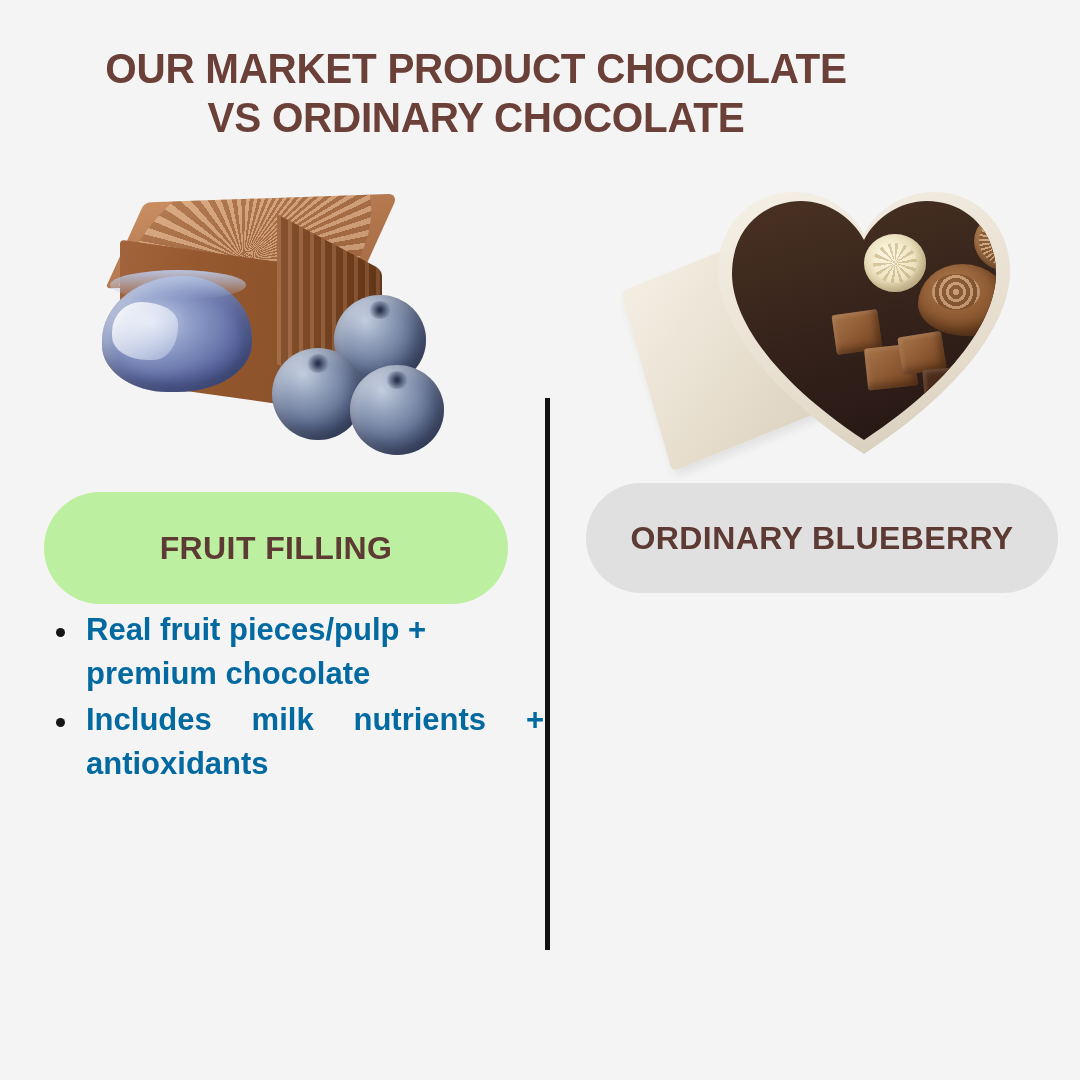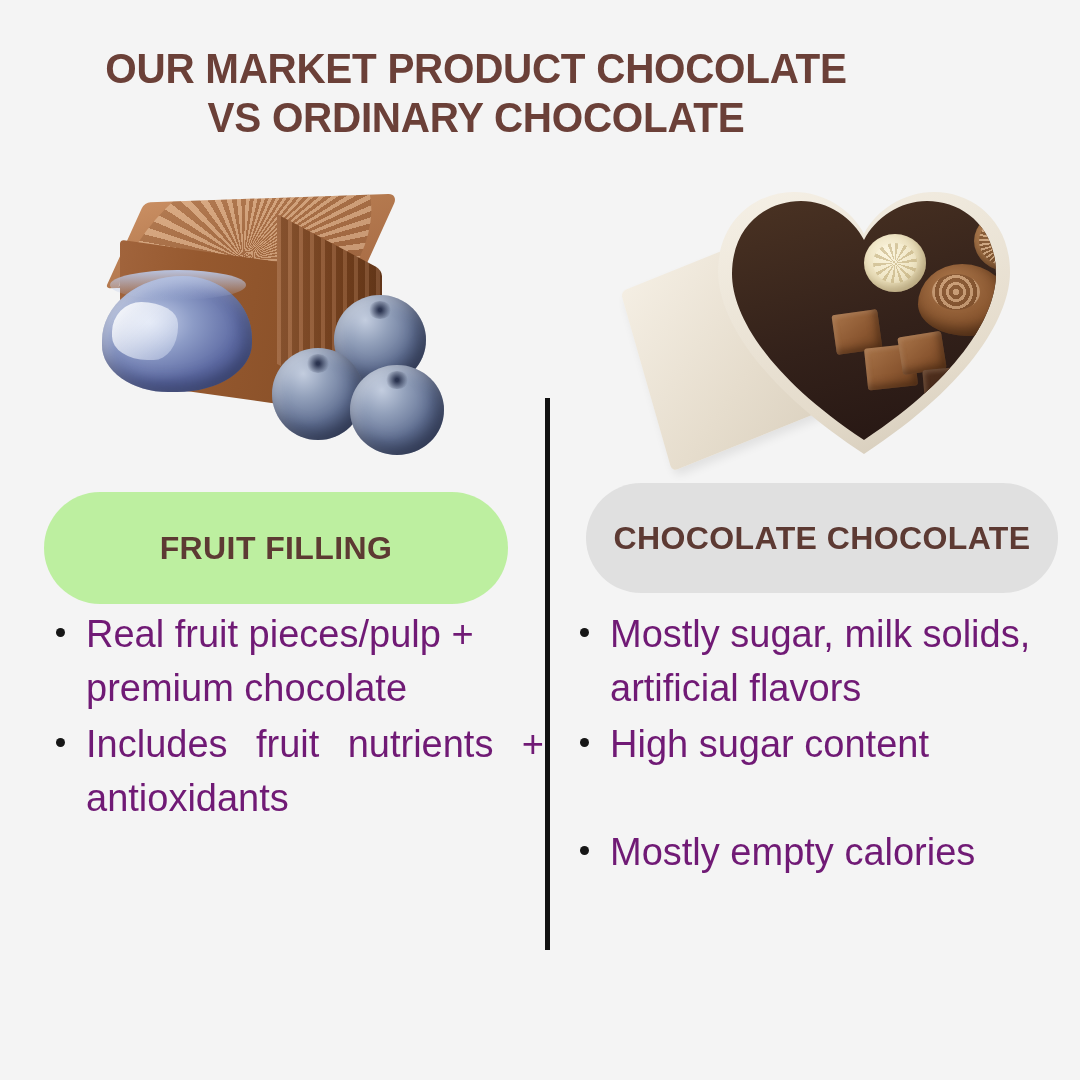--- a/index.html
+++ b/index.html
@@ -245,24 +245,25 @@
   }
 
   
   .col { position:absolute; }
   .col-left { left:38px; top:608px; width:506px; }
   .col-right { left:562px; top:608px; width:490px; }
   ul.points { list-style:none; }
   ul.points li {
     position:relative;
     padding-left:48px;
-    font-size:38px;
+    font-size:31px;
     line-height:1.42;
-    color:#701a75;
+    color:#0369a1;
     margin-bottom:2px;
+    font-weight:bold;
   }
   ul.points li::before {
     content:"";
     position:absolute;
     left:18px; top:20px;
     width:9px; height:9px;
     background:#161616;
     border-radius:50%;
   }
   ul.points li.justify { text-align:justify; }
@@ -308,31 +309,24 @@
     </div>
   </div>
 
   <div class="divider"></div>
 
   <div class="badge badge-left">
     <span class="badge-text"><span>FRUIT FILLING</span><br></span>
   </div>
 
   <div class="badge badge-right">
-    <span>CHOCOLATE CHOCOLATE</span>
+    <span>ORDINARY BLUEBERRY</span>
   </div>
 
   <div class="col col-left">
     <ul class="points">
       <li><span>Real fruit pieces/pulp + premium chocolate</span></li>
-      <li class="justify"><span>Includes fruit nutrients + antioxidants</span></li>
+      <li class="justify"><span>Includes milk nutrients + antioxidants</span></li>
     </ul>
   </div>
 
-  <div class="col col-right">
-    <ul class="points">
-      <li><span>Mostly sugar, milk solids, artificial flavors</span></li>
-      <li><span>High sugar content</span></li>
-      <li class="gap-before"><span>Mostly empty calories</span></li>
-    </ul>
-  </div>
 
 </div>
 
 </body></html>

